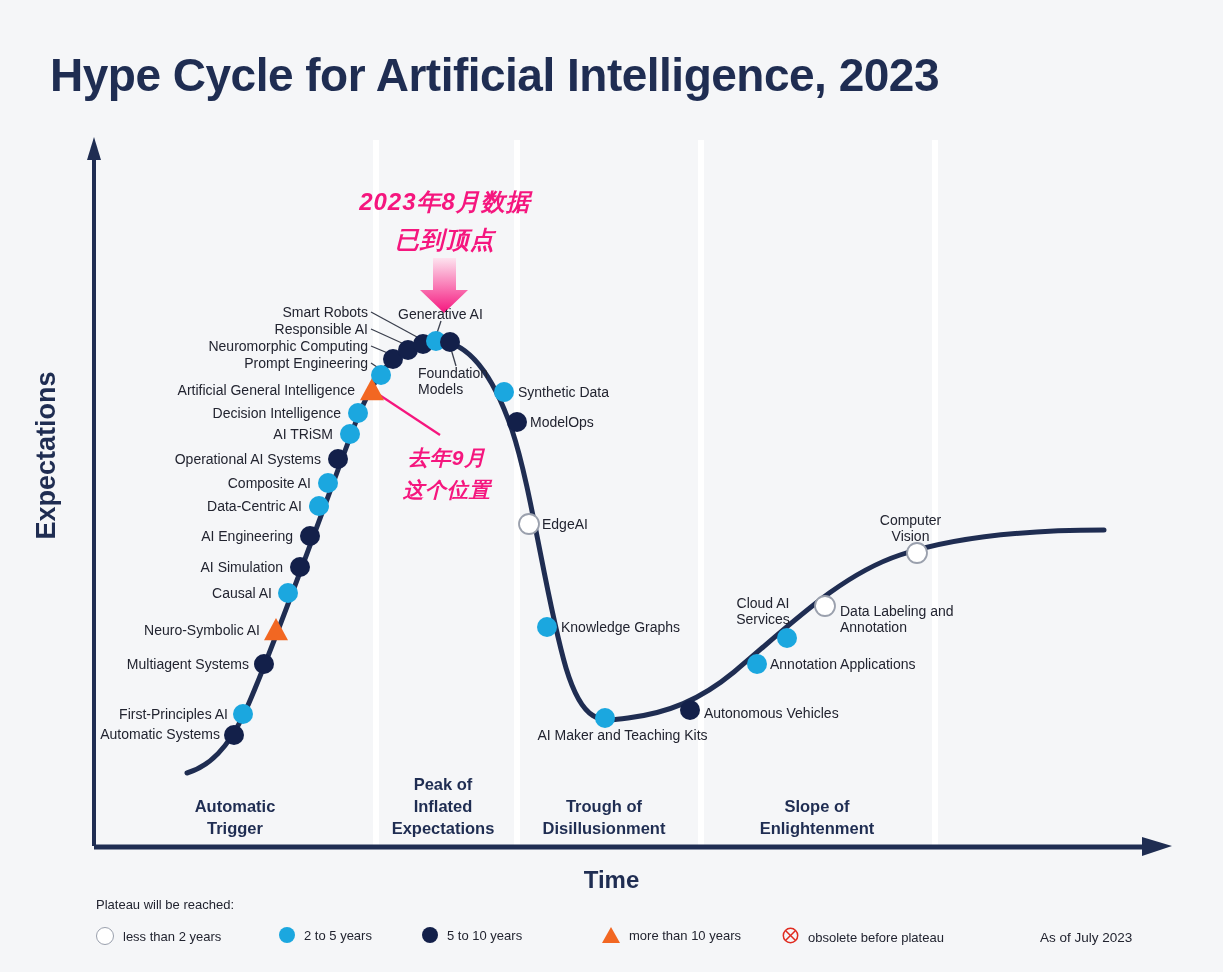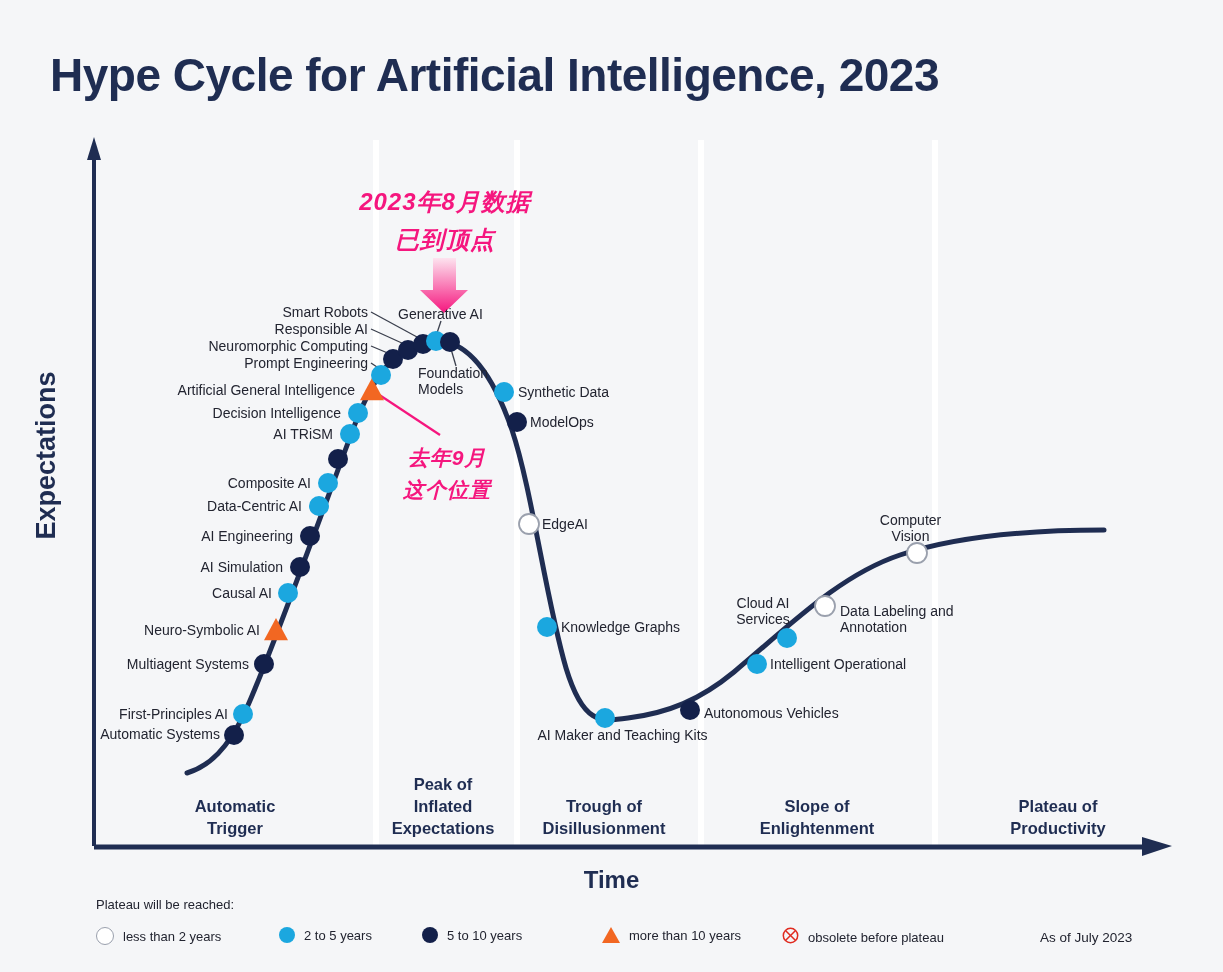--- a/index.html
+++ b/index.html
@@ -184,51 +184,48 @@
     <div>Expectations</div>
   </div>
   <div class="phase" style="left:509px; top:795px; width:190px;">
     <div>Trough of</div>
     <div>Disillusionment</div>
   </div>
   <div class="phase" style="left:722px; top:795px; width:190px;">
     <div>Slope of</div>
     <div>Enlightenment</div>
   </div>
-  <div class="phase" style="left:963px; top:795px; width:190px;">
-    <div>Plateau of</div>
-    <div>Productivity</div>
-  </div>
 
   <div class="node-label r" style="left:0px; top:726px; width:220px;">Automatic Systems</div>
   <div class="node-label r" style="left:0px; top:706px; width:228px;">First-Principles AI</div>
   <div class="node-label r" style="left:0px; top:656px; width:249px;">Multiagent Systems</div>
   <div class="node-label r" style="left:0px; top:622px; width:260px;">Neuro-Symbolic AI</div>
   <div class="node-label r" style="left:0px; top:585px; width:272px;">Causal AI</div>
   <div class="node-label r" style="left:0px; top:559px; width:283px;">AI Simulation</div>
   <div class="node-label r" style="left:0px; top:528px; width:293px;">AI Engineering</div>
   <div class="node-label r" style="left:0px; top:498px; width:302px;">Data-Centric AI</div>
   <div class="node-label r" style="left:0px; top:475px; width:311px;">Composite AI</div>
+  <div class="node-label r" style="left:0px; top:451px; width:321px;">Operational AI Systems</div>
   <div class="node-label r" style="left:0px; top:426px; width:333px;">AI TRiSM</div>
   <div class="node-label r" style="left:0px; top:405px; width:341px;">Decision Intelligence</div>
   <div class="node-label r" style="left:0px; top:382px; width:355px;">Artificial General Intelligence</div>
   <div class="node-label r" style="left:0px; top:355px; width:368px;">Prompt Engineering</div>
   <div class="node-label r" style="left:0px; top:338px; width:368px;">Neuromorphic Computing</div>
   <div class="node-label r" style="left:0px; top:321px; width:368px;">Responsible AI</div>
   <div class="node-label r" style="left:0px; top:304px; width:368px;">Smart Robots</div>
 
   <div class="node-label l" style="left:398px; top:306px;">Generative AI</div>
   <div class="node-label c" style="left:418px; top:365px; width:110px; text-align:left;">Foundation Models</div>
   <div class="node-label l" style="left:518px; top:384px;">Synthetic Data</div>
   <div class="node-label l" style="left:530px; top:414px;">ModelOps</div>
   <div class="node-label l" style="left:542px; top:516px;">EdgeAI</div>
   <div class="node-label l" style="left:561px; top:619px;">Knowledge Graphs</div>
   <div class="node-label c" style="left:530px; top:727px; width:185px;">AI Maker and Teaching Kits</div>
   <div class="node-label l" style="left:704px; top:705px;">Autonomous Vehicles</div>
-  <div class="node-label l" style="left:770px; top:656px;">Intelligent Operational</div>
+  <div class="node-label l" style="left:770px; top:656px;">Annotation Applications</div>
   <div class="node-label c" style="left:718px; top:595px; width:90px;">Cloud AI Services</div>
   <div class="node-label c" style="left:840px; top:603px; width:115px; text-align:left;">Data Labeling and Annotation</div>
   <div class="node-label c" style="left:868px; top:512px; width:85px;">Computer Vision</div>
 
   <div class="ann ann-top" style="left:340px; top:183px; width:210px;">
     <div>2023年8月数据</div>
     <div>已到顶点</div>
   </div>
   <div class="ann ann-mid" style="left:382px; top:442px; width:130px;">
     <div>去年9月</div>

